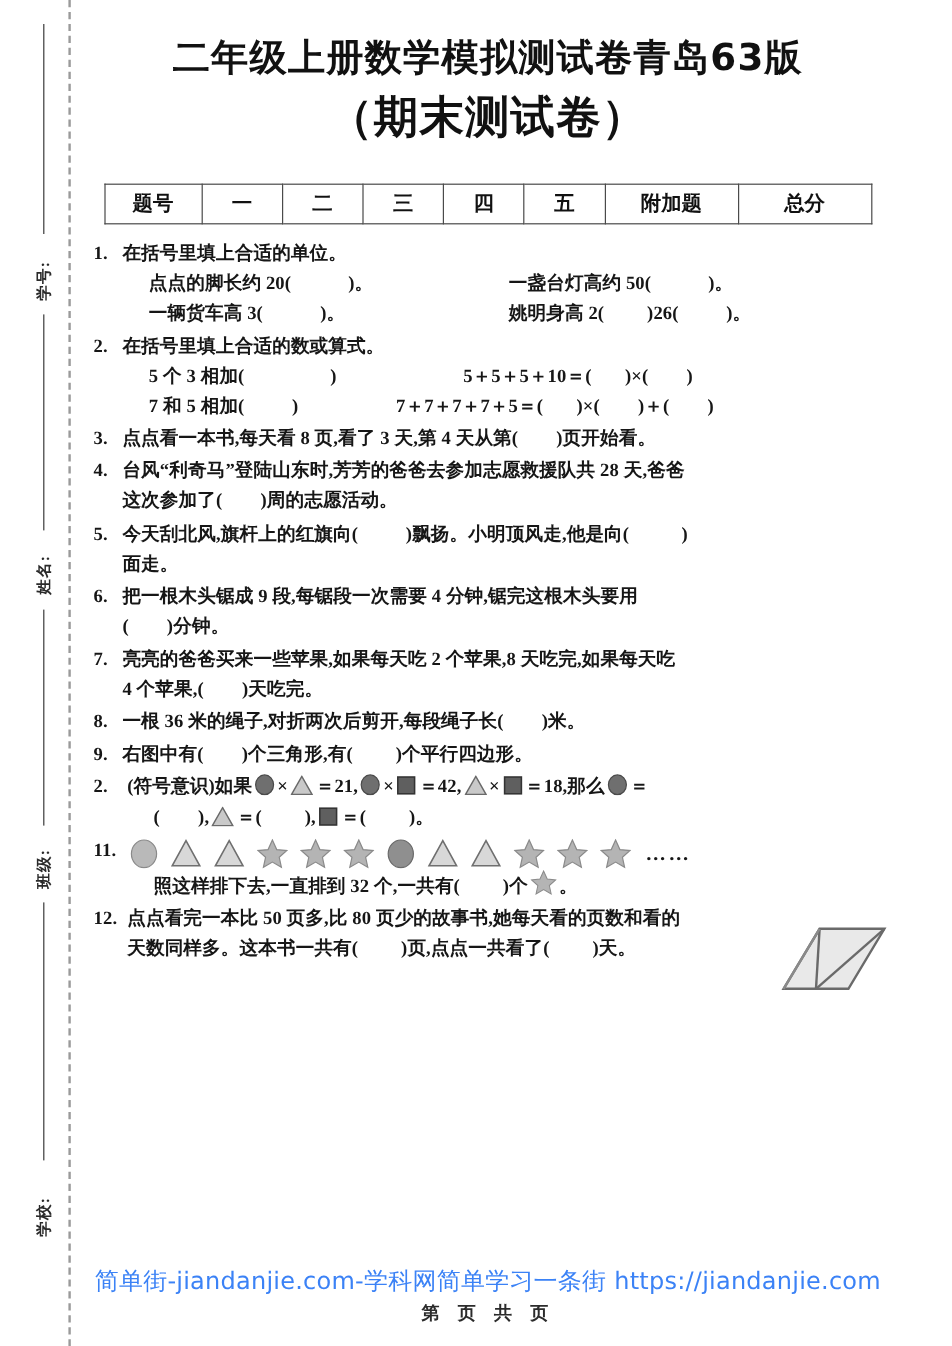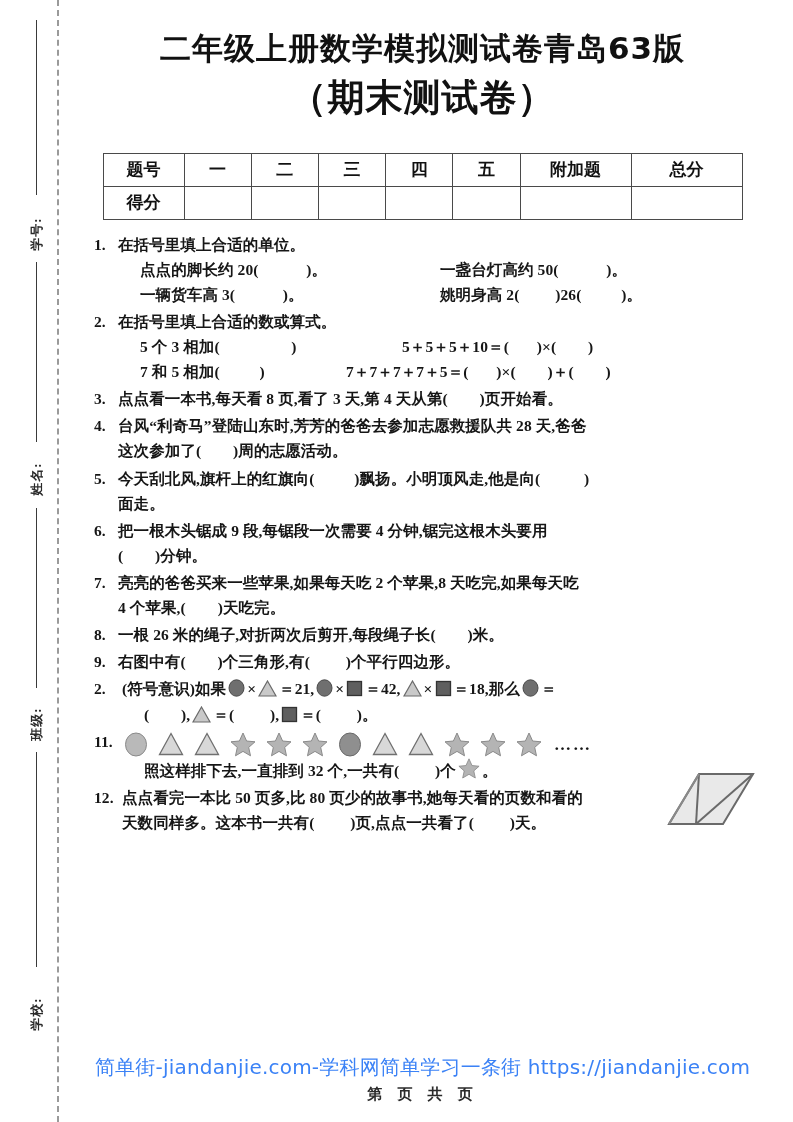--- a/index.html
+++ b/index.html
@@ -42,21 +42,21 @@
   .margin-rule {
     position: absolute;
     left: 36px;
     width: 0;
     border-left: 1.6px solid #3a3a3a;
   }
 
   
   .page {
     position: absolute;
-    left: 70px;
+    left: 54px;
     top: 0;
     width: 705px;
     height: 1122px;
   }
 
   .title-block {
     text-align: center;
     padding-top: 26px;
   }
   .title-line {
@@ -219,30 +219,20 @@
           <tr>
         <td class="c0">题号</td>
         <td>一</td>
         <td>二</td>
         <td>三</td>
         <td>四</td>
         <td>五</td>
         <td class="wide">附加题</td>
         <td class="wide">总分</td>
       </tr>
-      <tr>
-        <td class="c0">得分</td>
-        <td></td>
-        <td></td>
-        <td></td>
-        <td></td>
-        <td></td>
-        <td class="wide"></td>
-        <td class="wide"></td>
-      </tr>
     </tbody>
       </table>
   </div>
 
   <div class="section">
 
 
     <div class="q">
       <div class="q-num">1.</div>
       <div class="q-body">
@@ -308,21 +298,21 @@
       <div class="q-num">7.</div>
       <div class="q-body">
         <div class="q-line">亮亮的爸爸买来一些苹果,如果每天吃 2 个苹果,8 天吃完,如果每天吃</div>
         <div class="q-line">4 个苹果,(        )天吃完。</div>
       </div>
     </div>
 
     <div class="q">
       <div class="q-num">8.</div>
       <div class="q-body">
-        <div class="q-line">一根 26 米的绳子,对折两次后剪开,每段绳子长(        )米。</div>
+        <div class="q-line">一根 36 米的绳子,对折两次后剪开,每段绳子长(        )米。</div>
       </div>
     </div>
 
     <div class="q">
       <div class="q-num">9.</div>
       <div class="q-body">
         <div class="q-line">右图中有(        )个三角形,有(         )个平行四边形。</div>
       </div>
     </div>
 

